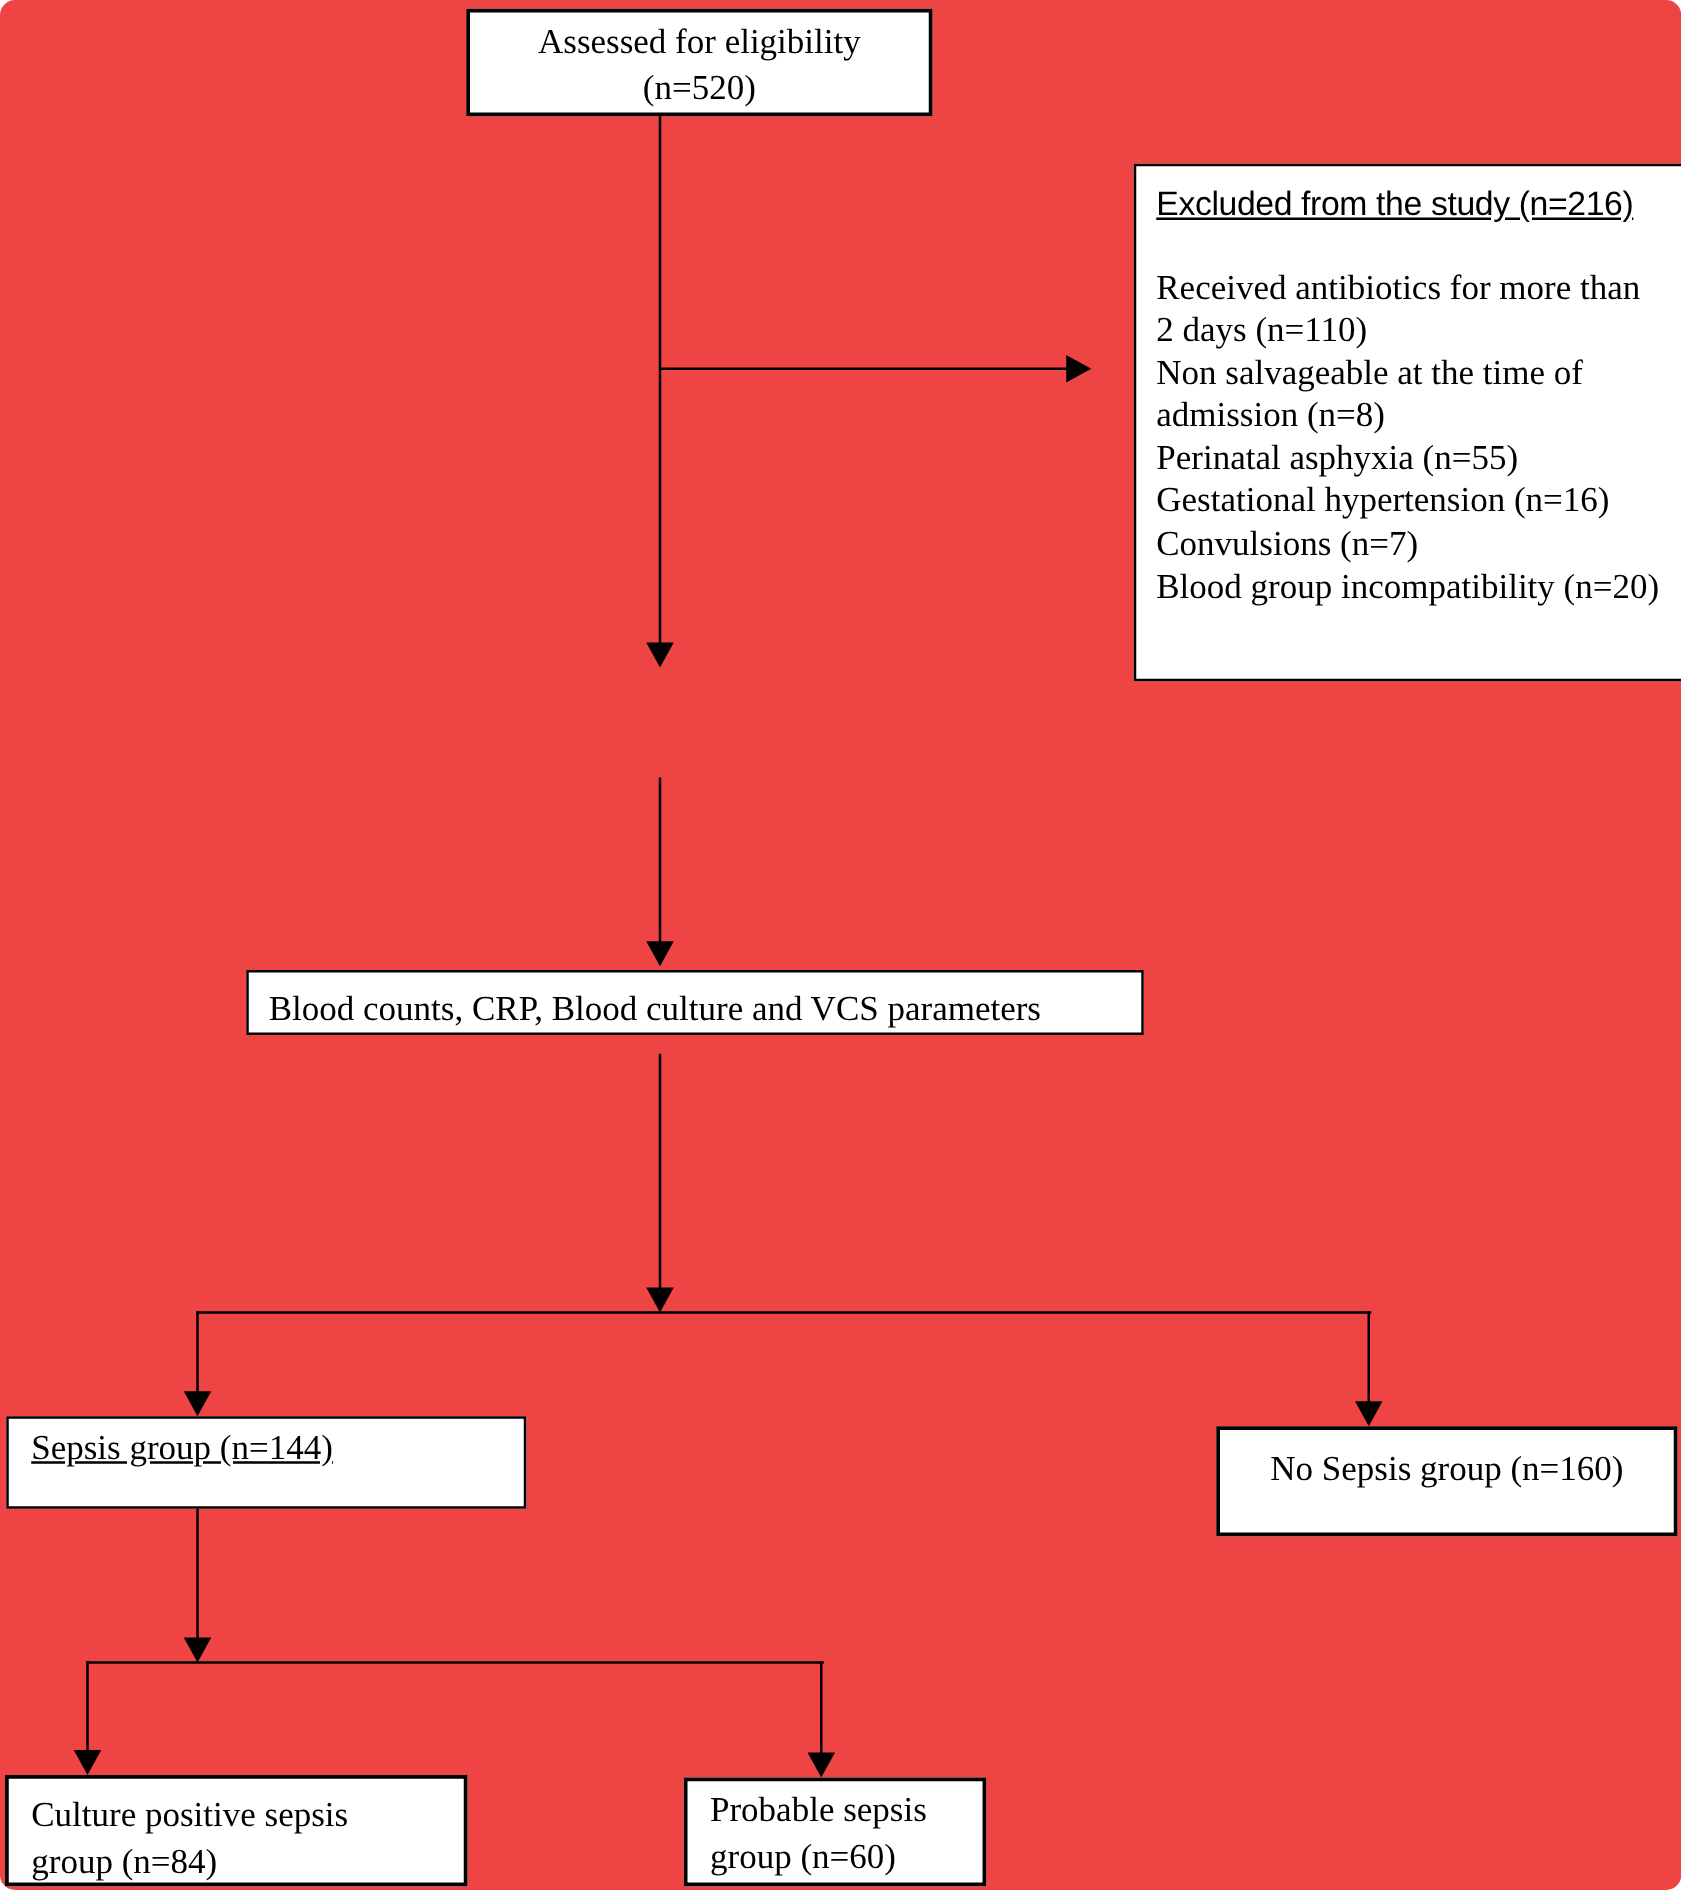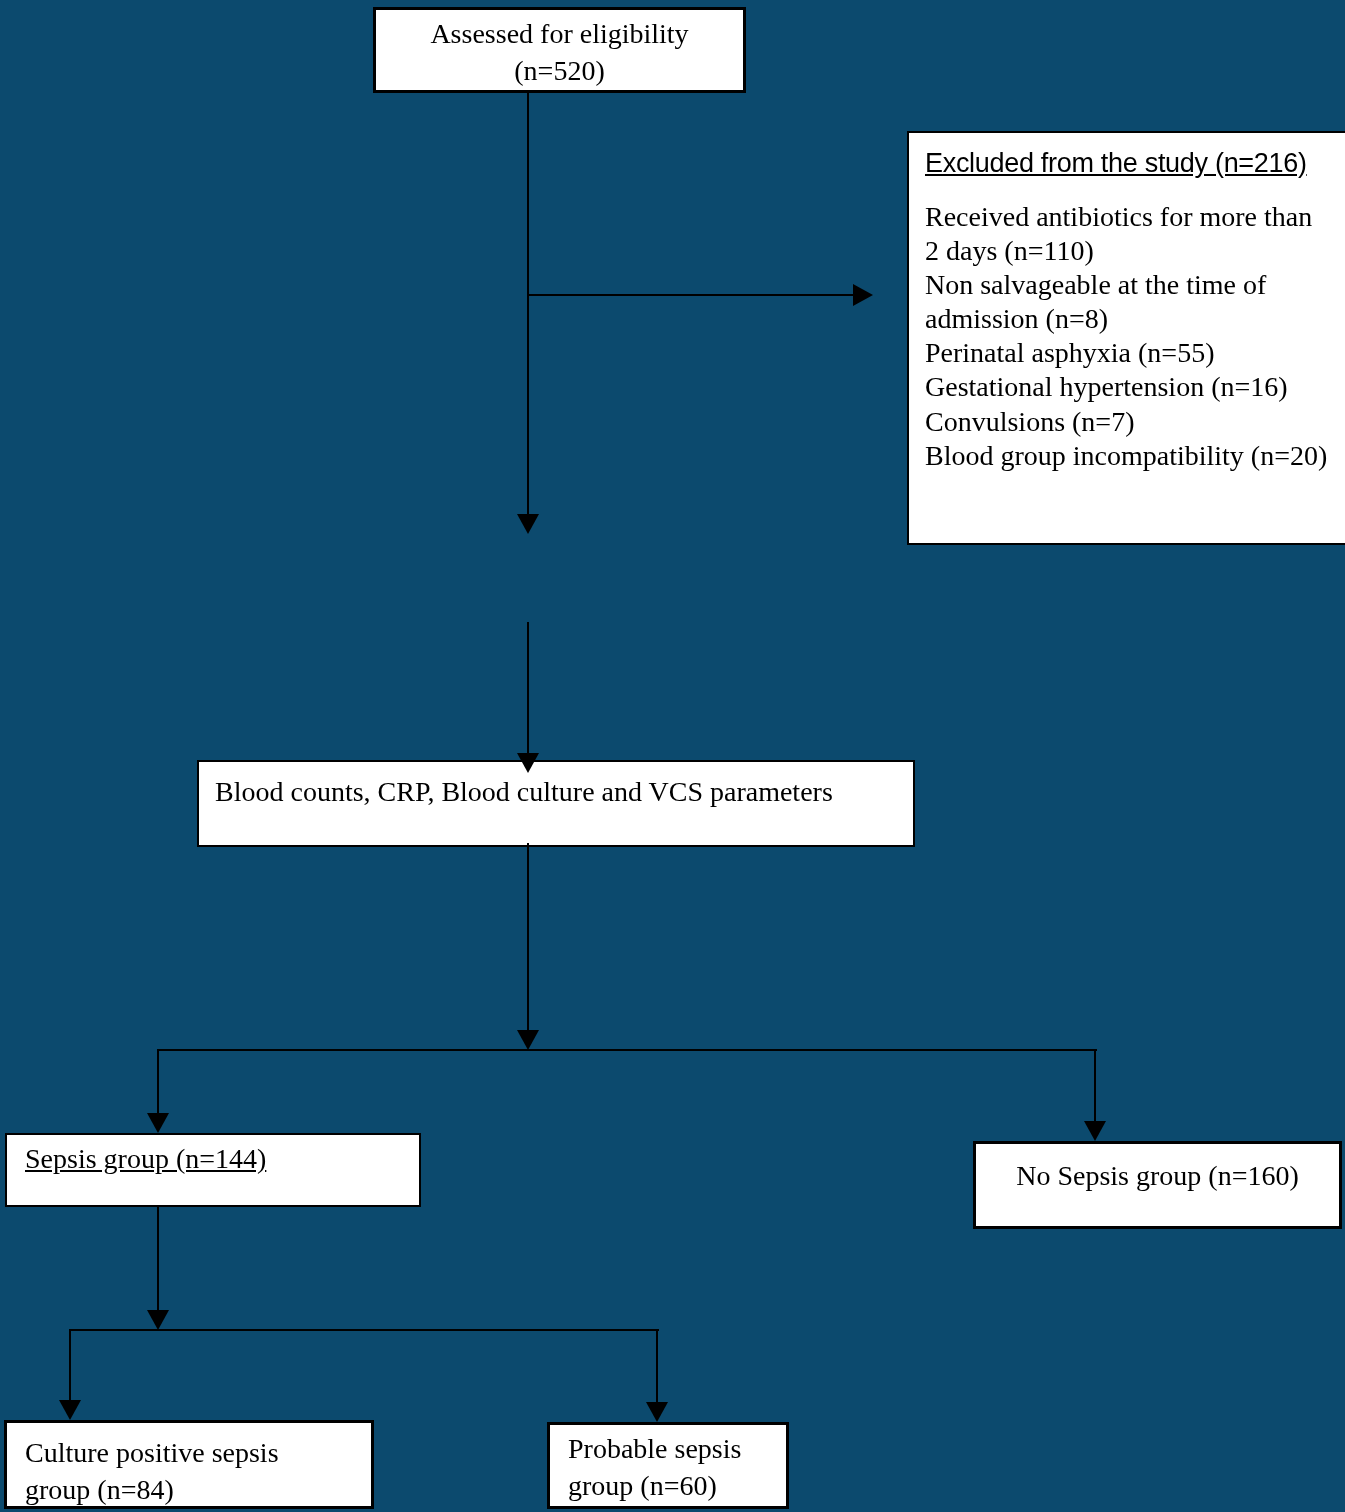--- a/index.html
+++ b/index.html
@@ -5,22 +5,23 @@
   * { margin: 0; padding: 0; box-sizing: border-box; }
   html, body { background: #ffffff; }
   body {
     font-family: "Liberation Serif", serif;
     color: #000000;
   }
   .canvas {
     position: relative;
     width: 1345px;
     height: 1512px;
-    background: #0c4a6e;
+    background: #ef4444;
     overflow: hidden;
+    border-radius: 12px;
   }
   .box {
     position: absolute;
     border: 2px solid #000000;
     background: #ffffff;
     font-size: 28px;
     line-height: 1.32;
   }
   .b3 { border-width: 3px; }
   .center { text-align: center; }
@@ -41,21 +42,21 @@
     border-bottom: 11px solid transparent;
     border-left: 20px solid #000000;
   }
   .excl-title {
     font-family: "Liberation Sans", sans-serif;
     font-size: 27px;
     letter-spacing: -0.3px;
     text-decoration: underline;
     white-space: nowrap;
   }
-  .excl-items { margin-top: 18px; }
+  .excl-items { margin-top: 32px; }
   .excl-items > div { line-height: 1.22; }
 </style>
 </head>
 <body>
 
 <div class="canvas">
 
   <div class="box b3 center" style="left:373px; top:7px; width:373px; height:86px; padding-top:6px;">
     <div>Assessed for eligibility</div>
     <div>(n=520)</div>
@@ -67,21 +68,21 @@
       <div>Received antibiotics for more than 2 days (n=110)</div>
       <div>Non salvageable at the time of admission (n=8)</div>
       <div>Perinatal asphyxia (n=55)</div>
       <div>Gestational hypertension (n=16)</div>
       <div>Convulsions (n=7)</div>
       <div>Blood group incompatibility (n=20)</div>
     </div>
   </div>
 
 
-  <div class="box" style="left:197px; top:760px; width:718px; height:87px; padding:12px 0 0 16px;">
+  <div class="box" style="left:197px; top:776px; width:718px; height:52px; padding:12px 0 0 16px;">
     <div>Blood counts, CRP, Blood culture and VCS parameters</div>
   </div>
 
   <div class="box" style="left:5px; top:1133px; width:416px; height:74px; padding:6px 0 0 18px;text-decoration:underline;">
     <div>Sepsis group (n=144)</div>
   </div>
 
   <div class="box b3 center" style="left:973px; top:1141px; width:369px; height:88px; padding-top:14px;">
     <div>No Sepsis group (n=160)</div>
   </div>

